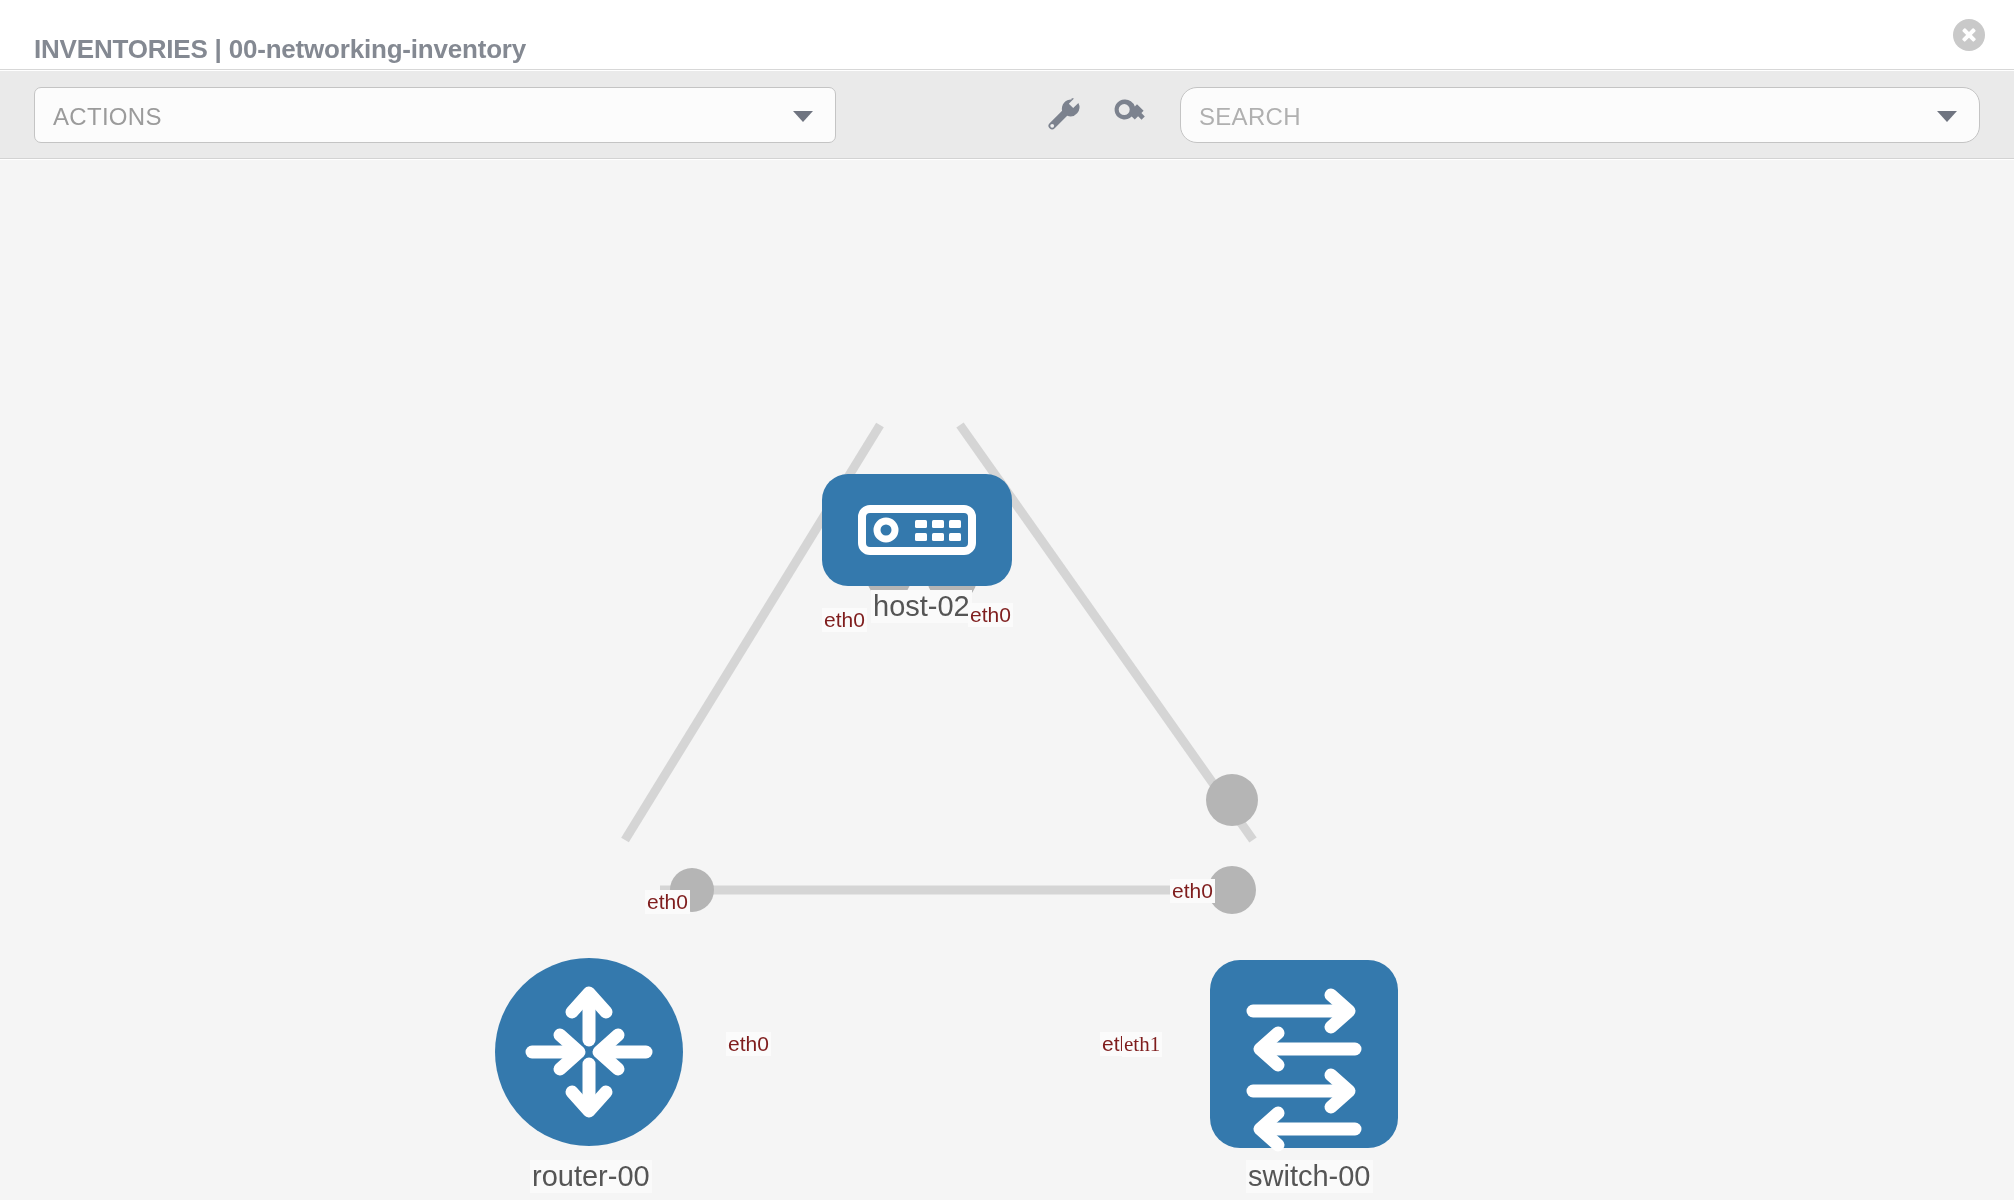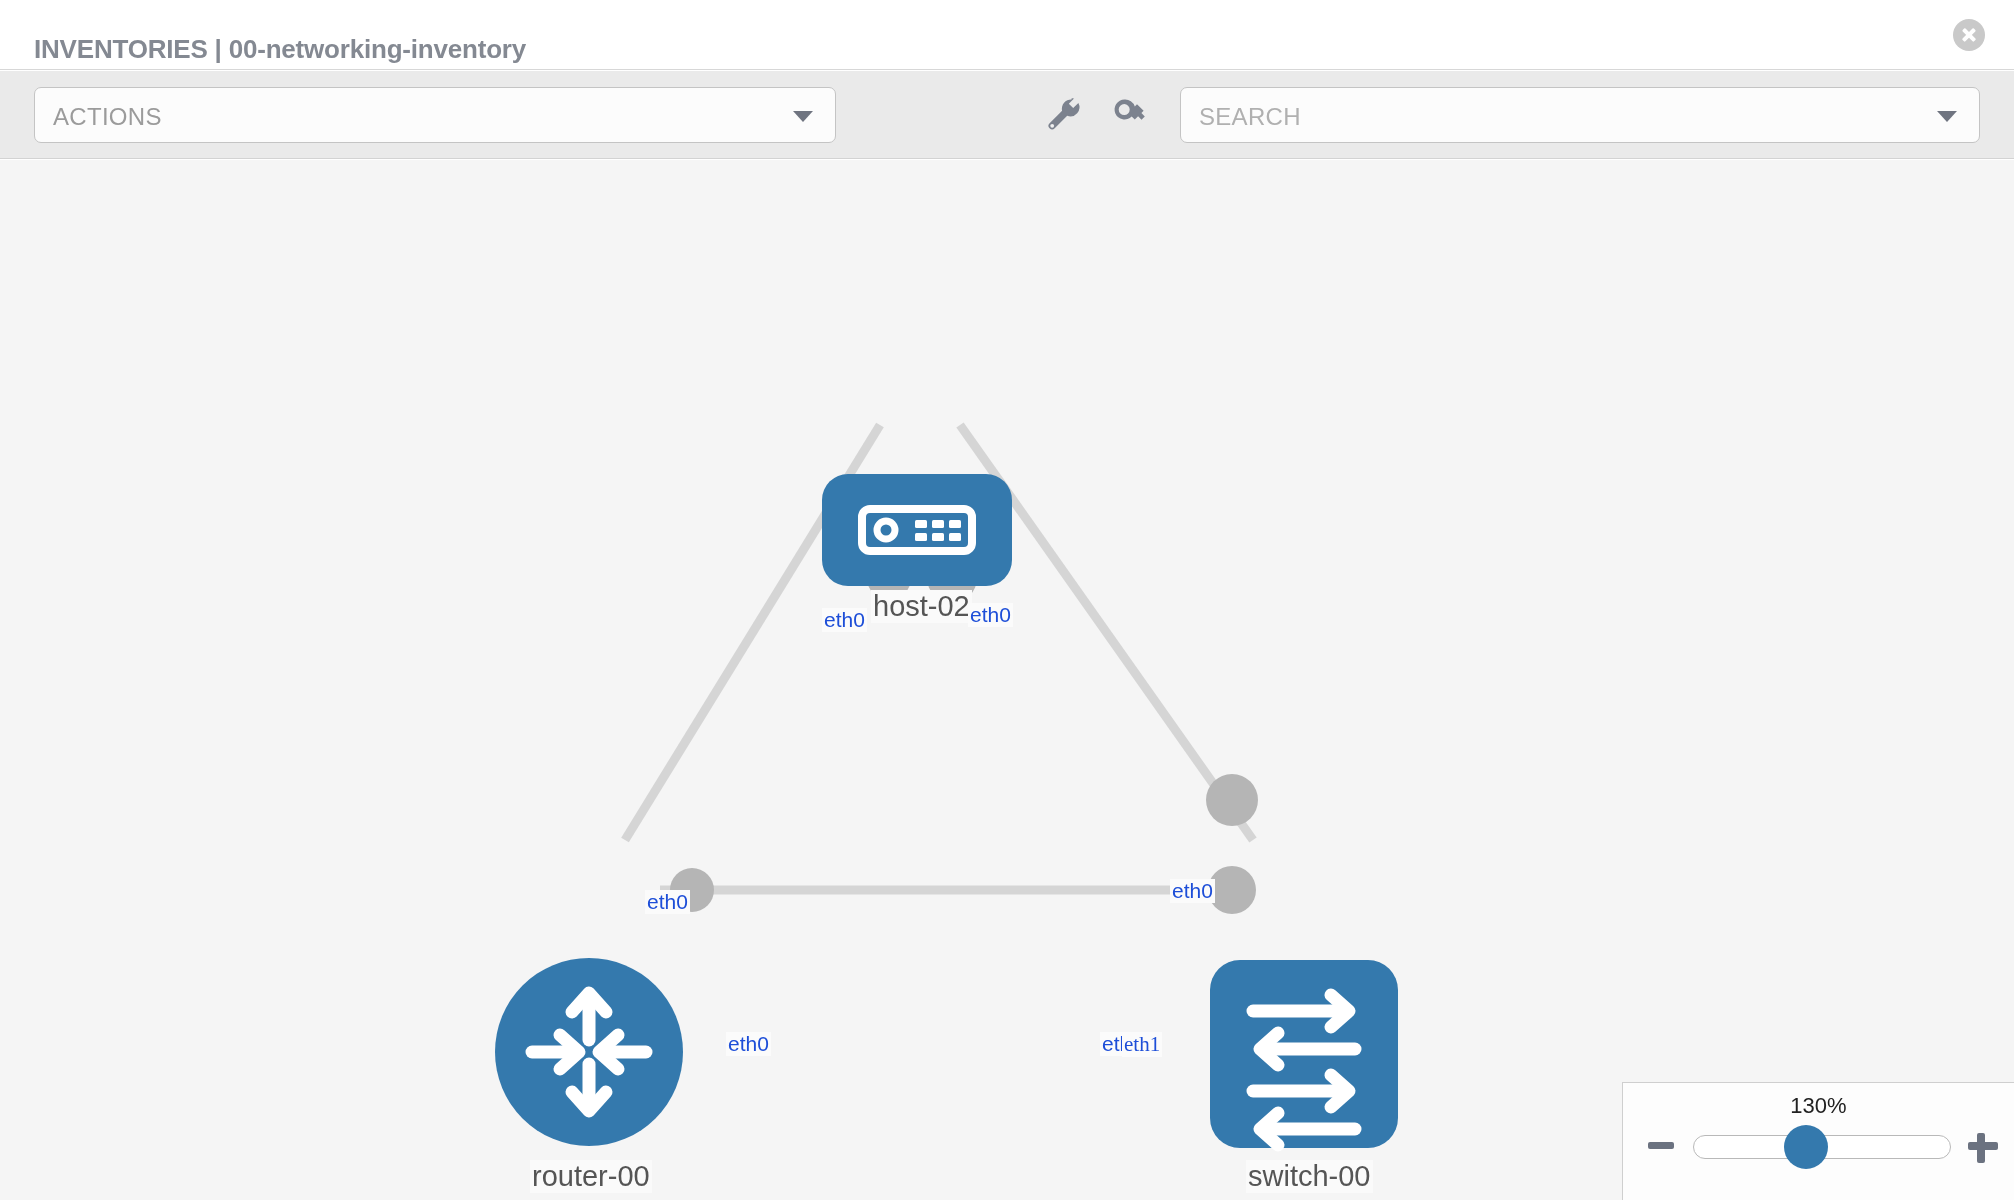--- a/index.html
+++ b/index.html
@@ -66,21 +66,21 @@
     width: 44px; height: 44px; cursor: pointer;
   }
   .icon-wrench { left: 1041px; }
   .icon-key    { left: 1107px; }
   .icon-btn svg { display: block; width: 44px; height: 44px; }
 
   .search-box {
     position: absolute; left: 1180px; top: 16px;
     width: 800px; height: 56px;
     background: #fcfcfc;
-    border: 1px solid #c4c4c4; border-radius: 7px;
+    border: 1px solid #c4c4c4; border-radius: 17px;
   }
   .search-box .label {
     position: absolute; left: 18px; top: 15px;
     font-size: 24px; color: #b0b0b0; letter-spacing: 0.3px;
   }
 
   
   .canvas {
     position: absolute; left: 0; top: 160px;
     width: 2014px; height: 1040px;
@@ -92,21 +92,21 @@
   
   .node-label {
     position: absolute;
     font-size: 29px; color: #555555;
     background: #fafafa;
     white-space: nowrap;
     padding: 0 2px;
   }
   .edge-label {
     position: absolute;
-    font-size: 21px; color: #1d4ed8;
+    font-size: 21px; color: #7f1d1d;
     background: #fbfbfb;
     white-space: nowrap;
     padding: 0 2px;
   }
   .zoom-box {
     position: absolute; left: 1622px; top: 1082px;
     width: 392px; height: 118px;
     background: #fdfdfd;
     border-top: 1px solid #cfcfcf;
     border-left: 1px solid #cfcfcf;
@@ -259,21 +259,14 @@
     <div class="edge-label" style="left:968px; top:443px;">eth0</div>
 
     <div class="edge-label" style="left:645px; top:730px;">eth0</div>
     <div class="edge-label" style="left:1170px; top:719px;">eth0</div>
 
     <div class="edge-label" style="left:726px; top:872px;">eth0</div>
     <div class="edge-label" style="left:1100px; top:872px;">eth</div>
     <div class="edge-label" style="left:1122px; top:872px;font-family:Liberation Serif, serif;">eth1</div>
   </div>
 
-  <div class="zoom-box">
-    <div class="zoom-pct">130%</div>
-    <div class="zoom-minus"></div>
-    <div class="zoom-track"></div>
-    <div class="zoom-handle"></div>
-    <div class="zoom-plus"></div>
-  </div>
 
 </div>
 
 </body></html>

